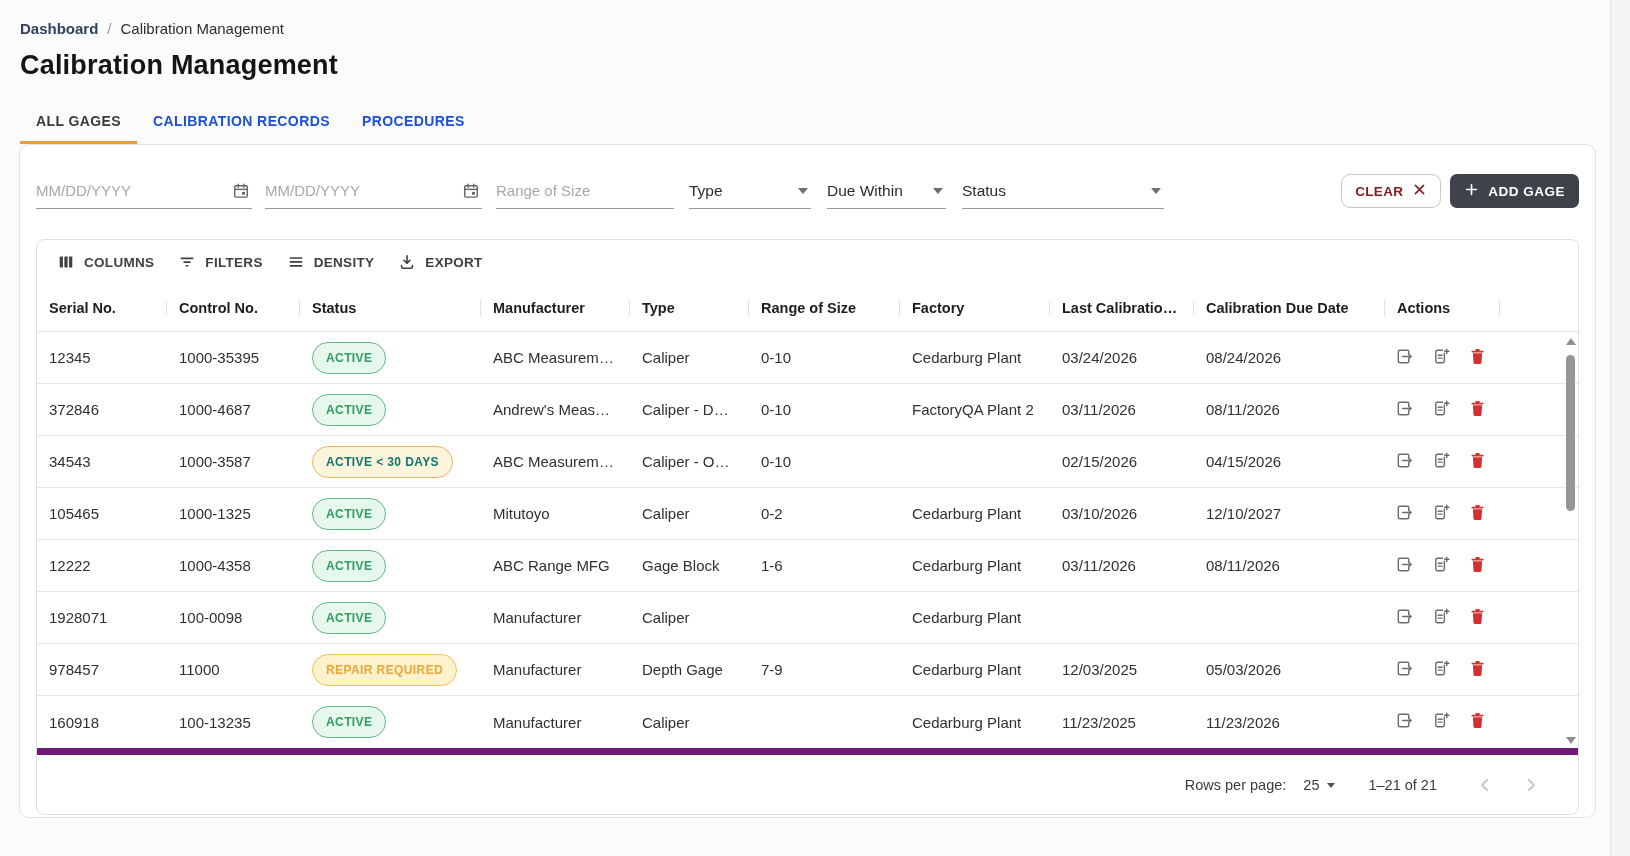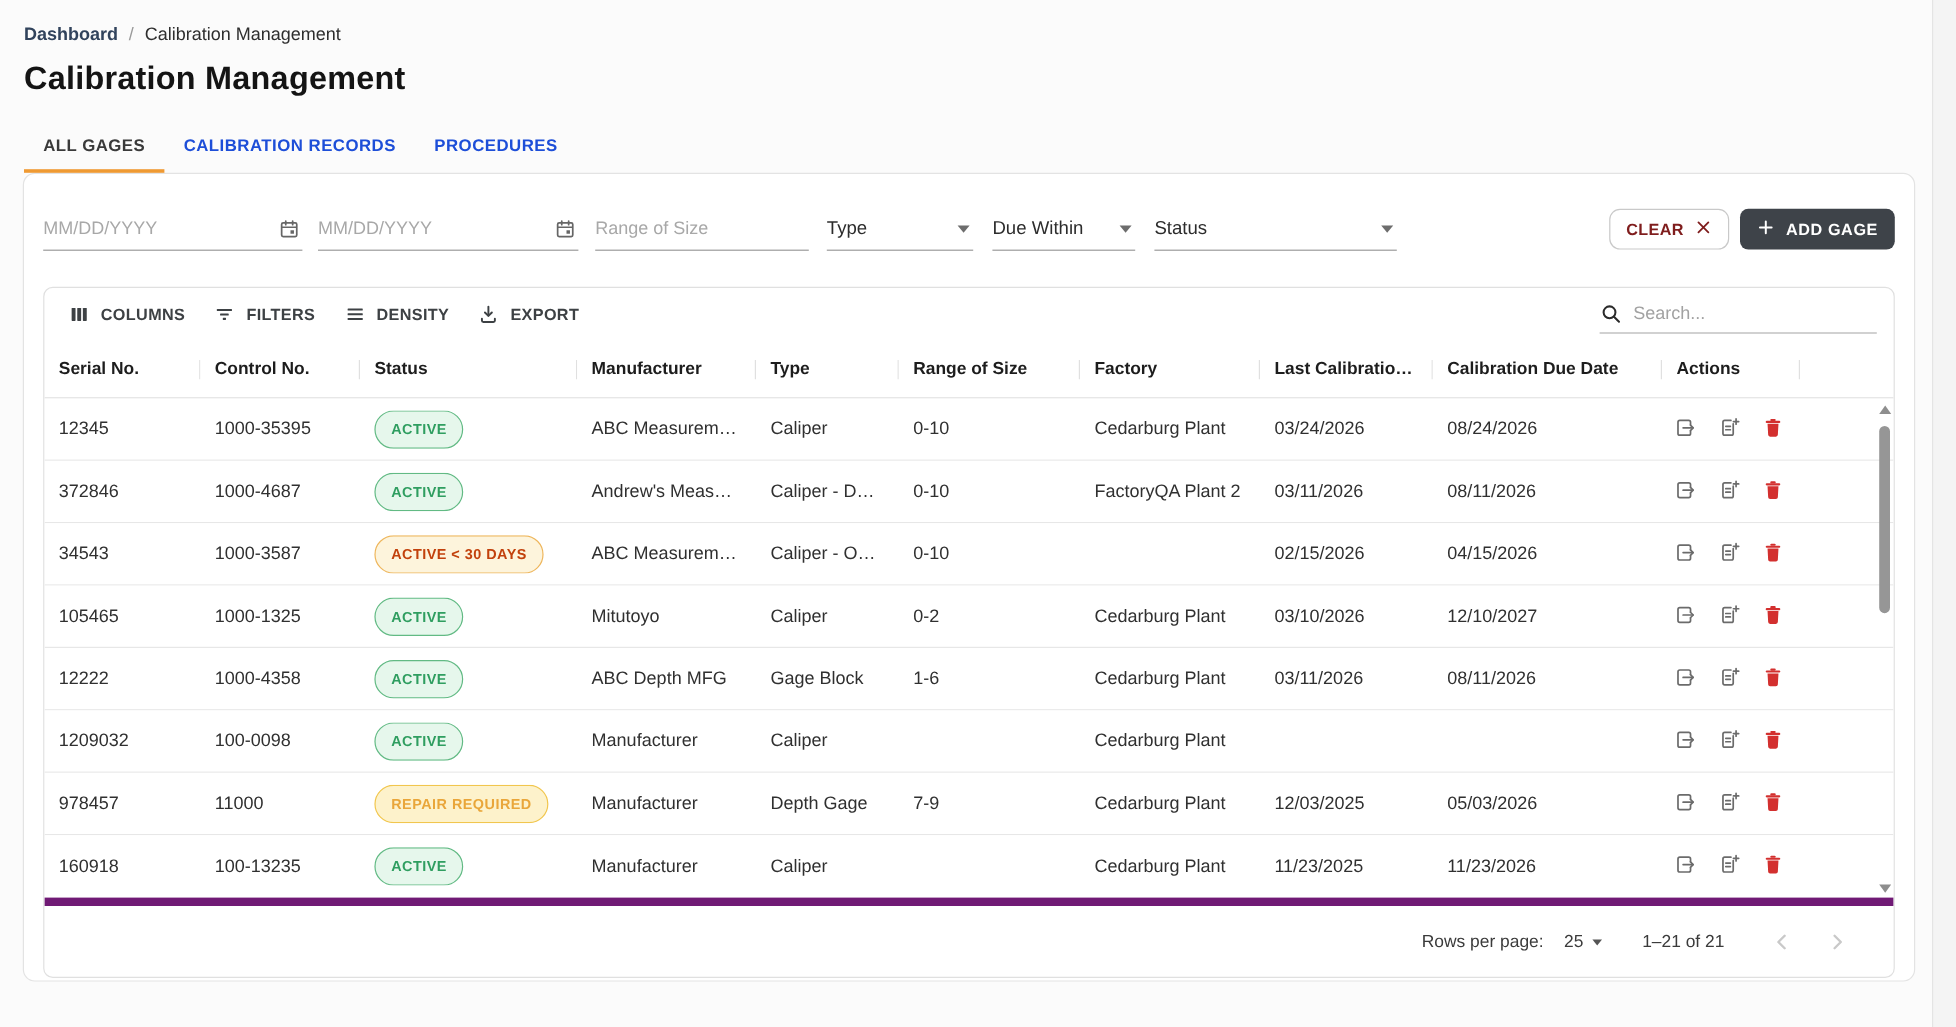--- a/index.html
+++ b/index.html
@@ -70,21 +70,21 @@
          background:#e0e0e0;}
   .hcell.no-sep::after{display:none;}
   .dg-rows{height:416px;overflow:hidden;}
   .dg-row{height:52px;align-items:center;border-bottom:1px solid #e7e7e7;box-sizing:border-box;
           font-size:15px;color:#303030;background:#fff;}
   .dg-row:last-child{border-bottom:none;}
   .cell{padding:0 12px;white-space:nowrap;overflow:hidden;text-overflow:ellipsis;}
   .chip{display:inline-flex;align-items:center;height:30px;padding:0 13px;border-radius:16px;
         border:1px solid;font-size:12px;font-weight:bold;letter-spacing:.4px;white-space:nowrap;}
   .chip--active{background:#E6F7EC;border-color:#62BA84;color:#2F9E60;}
-  .chip--warn{background:#FDF4DC;border-color:#EEB65C;color:#c2410c;text-align:right;}
+  .chip--warn{background:#FDF4DC;border-color:#EEB65C;color:#0f766e;text-align:right;}
   .chip--repair{background:#FDF2CB;border-color:#F1C64E;color:#E9A63A;}
   .cell-actions{display:flex;align-items:center;justify-content:space-between;padding:0 13px 0 10px;}
   .icon-btn{border:none;background:transparent;padding:0;display:flex;cursor:pointer;color:#6b6b6b;}
   .icon-btn.danger{color:#D3302F;}
   
   .dg-footer{position:relative;display:flex;align-items:center;justify-content:flex-end;height:66px;
              border-top:7px solid #701a75;box-sizing:border-box;padding-right:15px;font-size:14.5px;
              color:#3b3b3b;}
   .rpp-label{margin-right:17px;}
   .rpp-select{display:flex;align-items:center;gap:8px;cursor:pointer;margin-right:33px;}
@@ -220,29 +220,20 @@
               <span class="ic">
                 <svg viewBox="0 0 20 20" width="18" height="18" fill="none" stroke="currentColor" stroke-width="1.8" stroke-linecap="round" stroke-linejoin="round">
                   <path d="M10 3v8"></path>
                   <path d="M6.8 8.2 10 11.4l3.2-3.2"></path>
                   <path d="M4 14v1.6a1.4 1.4 0 0 0 1.4 1.4h9.2A1.4 1.4 0 0 0 16 15.6V14"></path>
                 </svg>
               </span>
               <span>EXPORT</span>
             </button>
           </span>
-        <div class="dg-search">
-          <span class="ic">
-              <svg viewBox="0 0 20 20" width="19" height="19" fill="none" stroke="currentColor" stroke-width="1.8" stroke-linecap="round">
-                <circle cx="8.7" cy="8.7" r="5.2"></circle>
-                <path d="M12.6 12.6 17 17"></path>
-              </svg>
-            </span>
-          <input placeholder="Search..." style="">
-        </div>
       </div>
 
       <div class="dg-header grid-cols" id="gridHeader">
           <div class="hcell" title="Serial No.">Serial No.</div>
           <div class="hcell" title="Control No.">Control No.</div>
           <div class="hcell" title="Status">Status</div>
           <div class="hcell" title="Manufacturer">Manufacturer</div>
           <div class="hcell" title="Type">Type</div>
           <div class="hcell" title="Range of Size">Range of Size</div>
           <div class="hcell" title="Factory">Factory</div>
@@ -389,21 +380,21 @@
                     <rect x="7.6" y="2.2" width="4.8" height="1.9" rx="0.95"></rect>
                   </svg></span>
               </button>
             </div>
             <div class="cell"></div>
           </div>
           <div class="dg-row grid-cols">
             <div class="cell">12222</div>
             <div class="cell">1000-4358</div>
             <div class="cell"><span class="chip chip--active">ACTIVE</span></div>
-            <div class="cell">ABC Depth MFG</div>
+            <div class="cell">ABC Range MFG</div>
             <div class="cell">Gage Block</div>
             <div class="cell">1-6</div>
             <div class="cell">Cedarburg Plant</div>
             <div class="cell">03/11/2026</div>
             <div class="cell">08/11/2026</div>
             <div class="cell-actions">
               <button class="icon-btn ">
                 <span class="ic"><svg viewBox="0 0 20 20" width="19" height="19" fill="none" stroke="currentColor" stroke-width="1.5" stroke-linecap="round" stroke-linejoin="round">
                     <path d="M14.5 7.2V5.1c0-.9-.7-1.6-1.6-1.6H5.1c-.9 0-1.6.7-1.6 1.6v9.8c0 .9.7 1.6 1.6 1.6h7.8c.9 0 1.6-.7 1.6-1.6v-2.1"></path>
                     <path d="M8 10h8.6"></path>
@@ -421,21 +412,21 @@
                 <span class="ic"><svg viewBox="0 0 20 20" width="19" height="19" fill="currentColor">
                     <path d="M5.2 6.5h9.6l-.55 9.7a1.7 1.7 0 0 1-1.7 1.6H7.45a1.7 1.7 0 0 1-1.7-1.6z"></path>
                     <rect x="3.6" y="3.9" width="12.8" height="1.9" rx="0.95"></rect>
                     <rect x="7.6" y="2.2" width="4.8" height="1.9" rx="0.95"></rect>
                   </svg></span>
               </button>
             </div>
             <div class="cell"></div>
           </div>
           <div class="dg-row grid-cols">
-            <div class="cell">1209032</div>
+            <div class="cell">1928071</div>
             <div class="cell">100-0098</div>
             <div class="cell"><span class="chip chip--active">ACTIVE</span></div>
             <div class="cell">Manufacturer</div>
             <div class="cell">Caliper</div>
             <div class="cell"></div>
             <div class="cell">Cedarburg Plant</div>
             <div class="cell"></div>
             <div class="cell"></div>
             <div class="cell-actions">
               <button class="icon-btn ">

